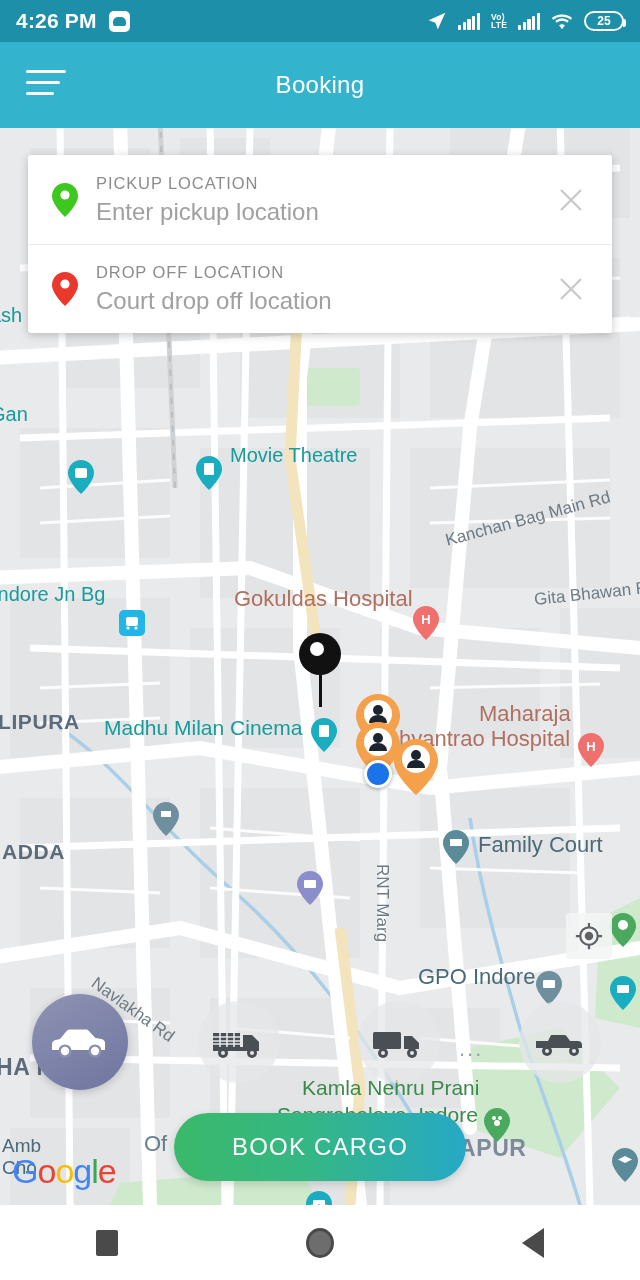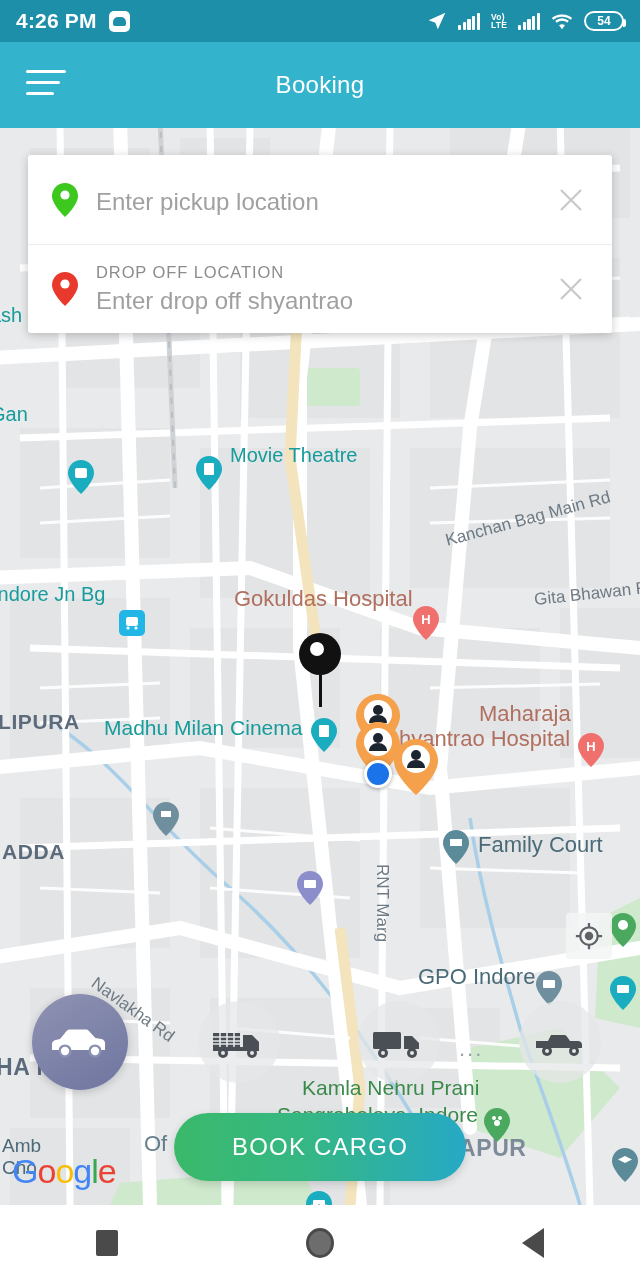--- a/index.html
+++ b/index.html
@@ -194,21 +194,21 @@
           <i></i>
           <i></i>
           <i></i>
         </div>
       <svg class="wifi" viewBox="0 0 24 18">
         <path d="M12 17.5 15.2 13.2a5.2 5.2 0 0 0-6.4 0z" fill="#fff"></path>
         <path d="M12 8.2c2.2 0 4.2.8 5.8 2.1l1.6-2.2A12 12 0 0 0 12 5.4a12 12 0 0 0-7.4 2.7l1.6 2.2A9 9 0 0 1 12 8.2z" fill="#fff"></path>
         <path d="M12 1.3A16 16 0 0 0 .9 5.1l1.6 2.1A13.5 13.5 0 0 1 12 3.9c3.6 0 6.9 1.2 9.5 3.3l1.6-2.1A16 16 0 0 0 12 1.3z" fill="#fff"></path>
       </svg>
       <div class="batt">
-        <span>54</span>
+        <span>25</span>
       </div>
     </div>
   </div>
 
   <div class="appbar">
     <div class="hamburger">
         <b></b>
         <b></b>
         <b></b>
       </div>
@@ -473,38 +473,39 @@
 
   <div class="loc-card">
     <div class="loc-row">
       <div class="loc-pin">
         <svg viewBox="0 0 26 34">
             <path d="M13 0C5.8 0 0 5.8 0 13c0 9 13 21 13 21s13-12 13-21C26 5.8 20.2 0 13 0z" fill="#3cc81e"></path>
             <circle cx="13" cy="12" r="4.6" fill="#fff"></circle>
           </svg>
       </div>
       <div class="loc-texts">
+        <div class="loc-label">PICKUP LOCATION</div>
         <div class="loc-input">Enter pickup location</div>
       </div>
       <div class="loc-clear">
         <svg viewBox="0 0 24 24">
             <path d="M4 4 L20 20 M20 4 L4 20" stroke="#c8c8c8" stroke-width="1.7" fill="none"></path>
           </svg>
       </div>
     </div>
     <div class="loc-row">
       <div class="loc-pin">
         <svg viewBox="0 0 26 34">
             <path d="M13 0C5.8 0 0 5.8 0 13c0 9 13 21 13 21s13-12 13-21C26 5.8 20.2 0 13 0z" fill="#e8392c"></path>
             <circle cx="13" cy="12" r="4.6" fill="#fff"></circle>
           </svg>
       </div>
       <div class="loc-texts">
         <div class="loc-label">DROP OFF LOCATION</div>
-        <div class="loc-input">Enter drop off shyantrao</div>
+        <div class="loc-input">Court drop off location</div>
       </div>
       <div class="loc-clear">
         <svg viewBox="0 0 24 24">
             <path d="M4 4 L20 20 M20 4 L4 20" stroke="#c8c8c8" stroke-width="1.7" fill="none"></path>
           </svg>
       </div>
     </div>
   </div>
 
   <div class="mylocation">

